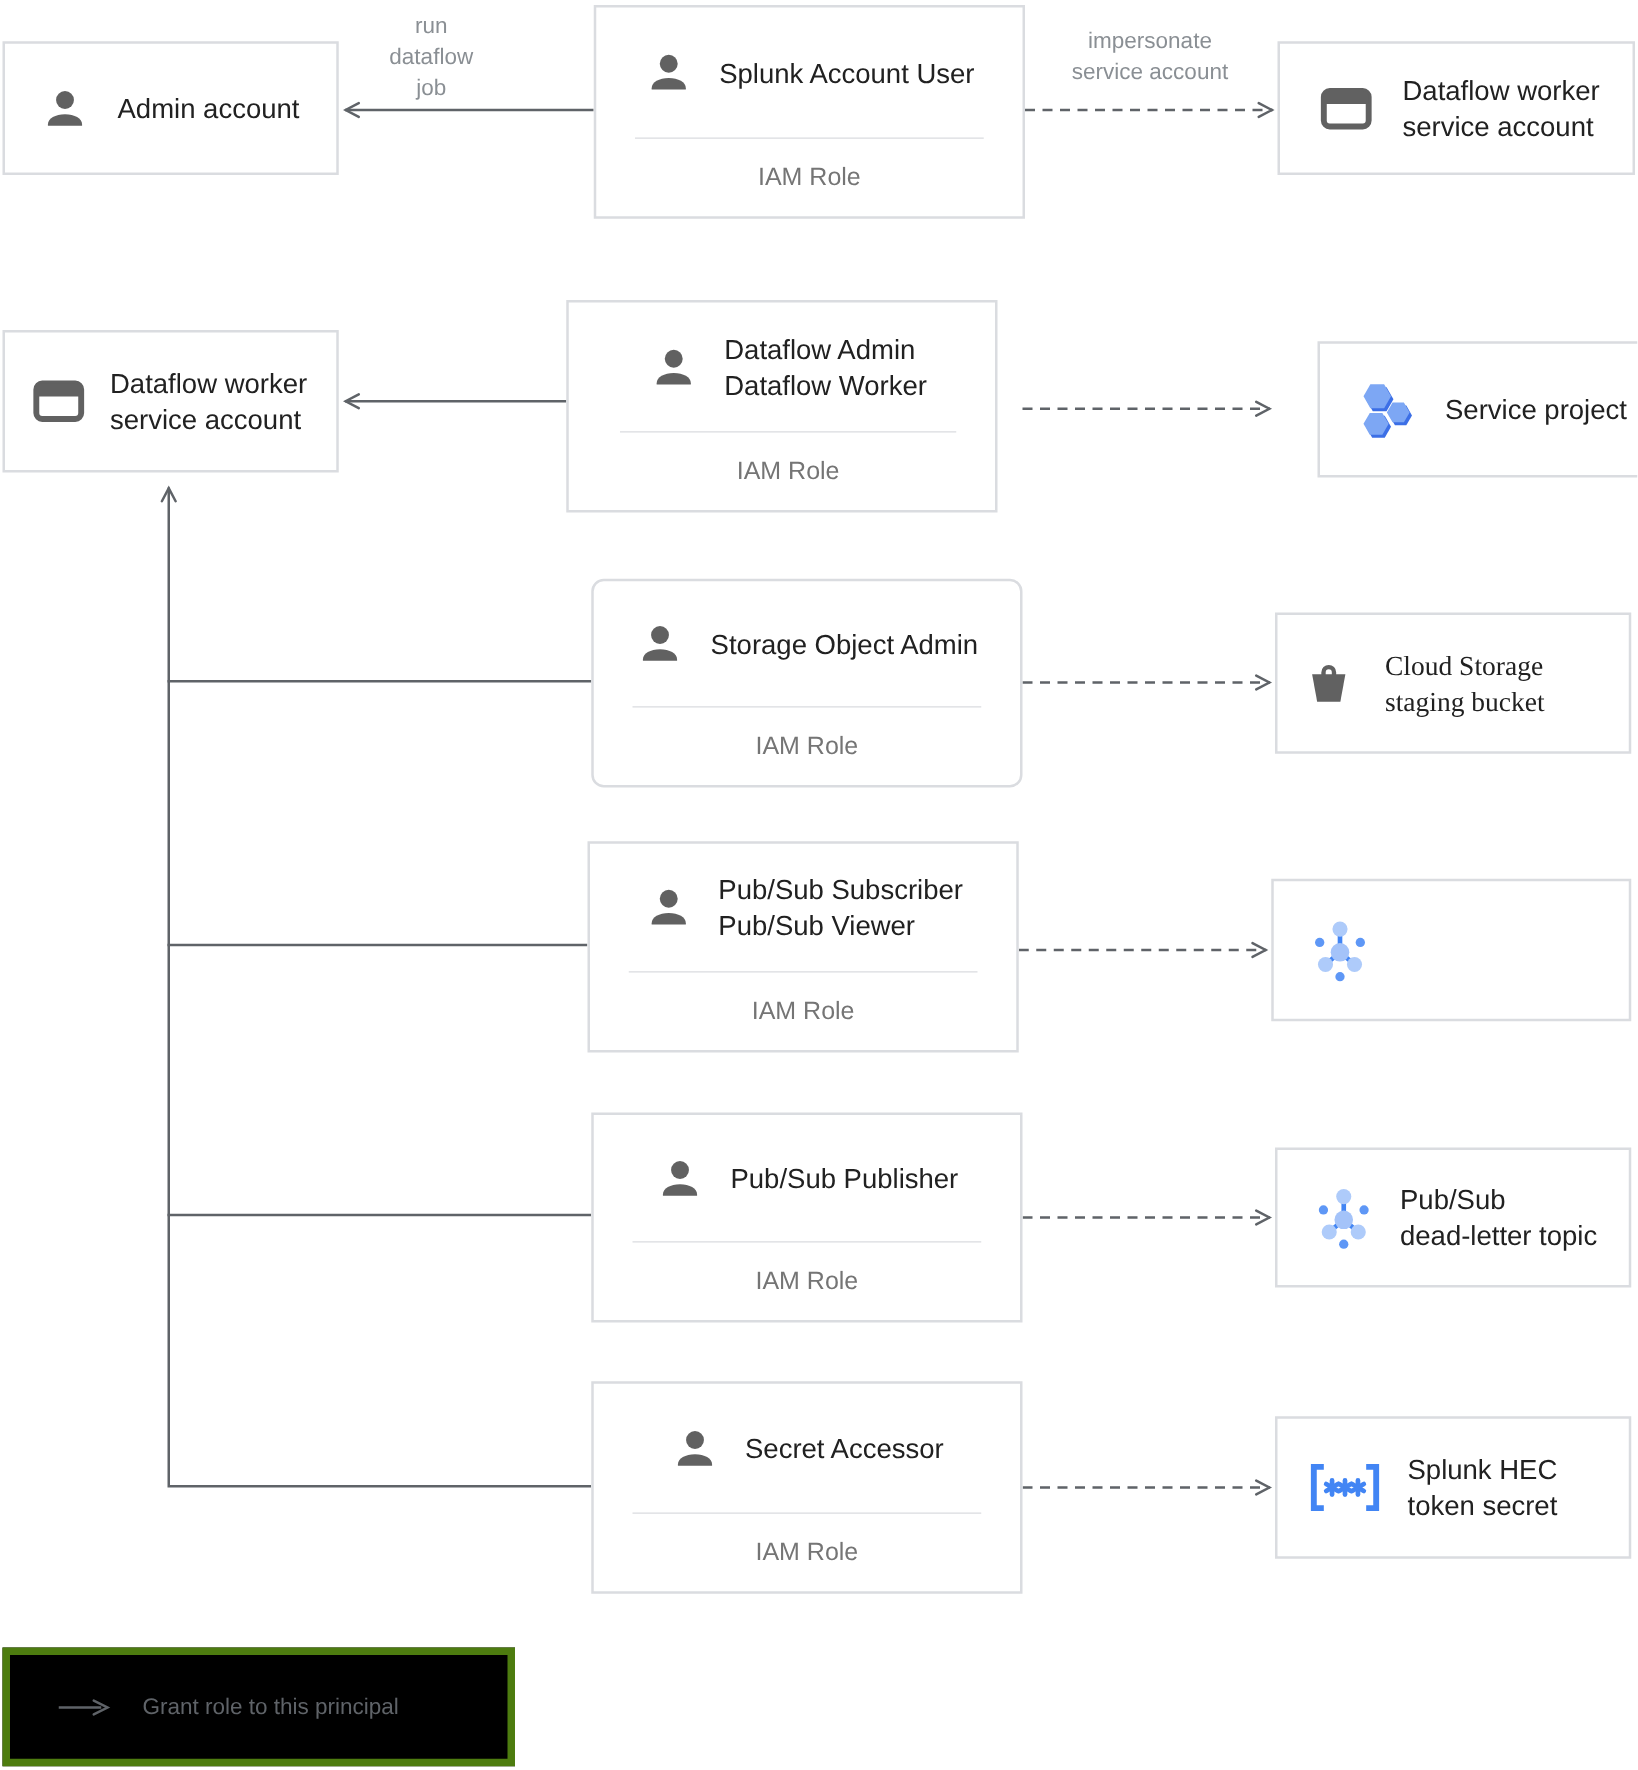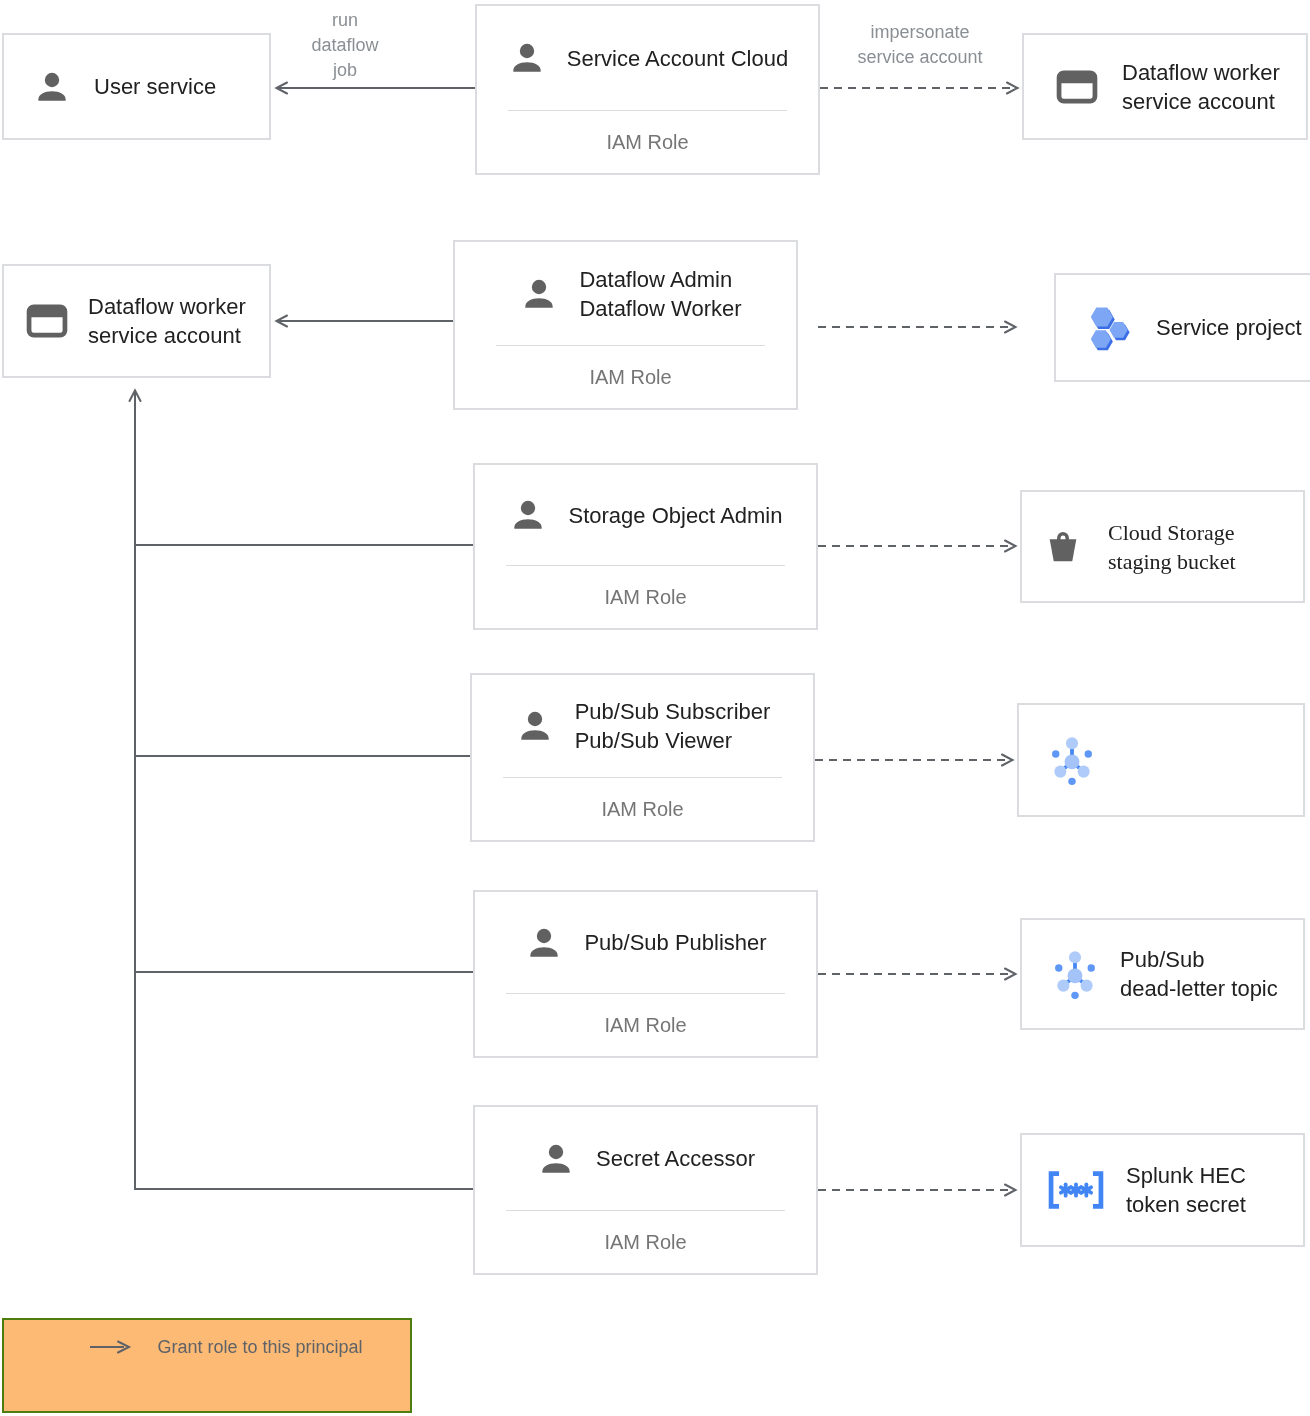--- a/index.html
+++ b/index.html
@@ -14,22 +14,22 @@
   .resource .label span{display:block;}
   .role{display:flex;flex-direction:column;}
   .role-top{flex:1;display:flex;align-items:center;justify-content:center;gap:20px;}
   .role-title{font-size:22px;line-height:29px;color:#212121;}
   .role-title span{display:block;}
   .divider{height:1px;background:#dadce0;margin:0 31px;}
   .role-bottom{height:62px;display:flex;align-items:center;justify-content:center;
     font-size:20px;color:#757575;}
   .edge-label{position:absolute;text-align:center;font-size:18px;line-height:25px;color:#8a8f94;}
   .edge-label span{display:block;}
-  .legend{position:absolute;border:2px solid #4d7c0f;box-sizing:border-box;background:#fdba74;
-    display:flex;flex-direction:row;justify-content:center;gap:8px;padding:10px 0;}
+  .legend{position:absolute;border:6px solid #4d7c0f;box-sizing:border-box;background:#000000;
+    display:flex;flex-direction:column;justify-content:center;gap:8px;padding:10px 0;}
   .legend-row{display:flex;align-items:center;height:34px;}
   .legend-row svg{margin-left:36px;}
   .legend-row .legend-text{margin-left:22px;font-size:18px;color:#5f6368;}
   .icon{flex:0 0 auto;}
 </style>
 </head>
 <body>
 
 <div id="canvas">
 
@@ -66,32 +66,32 @@
     <span>impersonate</span>
     <span>service account</span>
   </div>
 
   <div class="box resource" style="left:2px;top:33px;width:269px;height:107px;">
     <svg class="icon" viewBox="0 0 24 24" width="40" height="40">
       <circle cx="12" cy="7.8" r="4.3" fill="#616161"></circle>
       <path d="M3.8 20.2 v-0.7 c0 -2.9 3.6 -4.9 8.2 -4.9 s8.2 2 8.2 4.9 v0.7 z" fill="#616161"></path>
     </svg>
     <div class="label">
-        <span>User service</span>
+        <span>Admin account</span>
       </div>
   </div>
 
   <div class="box role" style="left:475px;top:4px;width:345px;height:171px;">
     <div class="role-top">
       <svg class="icon" viewBox="0 0 24 24" width="40" height="40">
         <circle cx="12" cy="7.8" r="4.3" fill="#616161"></circle>
         <path d="M3.8 20.2 v-0.7 c0 -2.9 3.6 -4.9 8.2 -4.9 s8.2 2 8.2 4.9 v0.7 z" fill="#616161"></path>
       </svg>
       <div class="role-title">
-          <span>Service Account Cloud</span>
+          <span>Splunk Account User</span>
         </div>
     </div>
     <div class="divider"></div>
     <div class="role-bottom">IAM Role</div>
   </div>
 
   <div class="box resource" style="left:1022px;top:33px;width:286px;height:107px;gap:24px;padding-left:32px;">
     <svg class="icon" viewBox="0 0 44 36" width="42" height="34">
       <rect x="3" y="3" width="38" height="30" rx="5" fill="none" stroke="#616161" stroke-width="5"></rect>
       <path d="M3 14 v-6 a5 5 0 0 1 5 -5 h28 a5 5 0 0 1 5 5 v6 z" fill="#616161"></path>
@@ -135,21 +135,21 @@
       <polygon points="31.25,20.3 40.75,20.3 45.5,28.5 40.75,36.7 31.25,36.7 26.5,28.5" fill="#3c6fe6"></polygon>
       <polygon points="29.25,17.8 38.75,17.8 43.5,26 38.75,34.2 29.25,34.2 24.5,26" fill="#7da7f4"></polygon>
       <polygon points="12.25,28.9 22.75,28.9 28,38 22.75,47.1 12.25,47.1 7,38" fill="#3c6fe6"></polygon>
       <polygon points="10.25,26.4 20.75,26.4 26,35.5 20.75,44.6 10.25,44.6 5,35.5" fill="#7da7f4"></polygon>
     </svg>
     <div class="label">
         <span>Service project</span>
       </div>
   </div>
 
-  <div class="box role" style="left:473px;top:463px;width:345px;height:167px;">
+  <div class="box role" style="left:473px;top:463px;width:345px;height:167px;border-radius:10px;">
     <div class="role-top">
       <svg class="icon" viewBox="0 0 24 24" width="40" height="40">
         <circle cx="12" cy="7.8" r="4.3" fill="#616161"></circle>
         <path d="M3.8 20.2 v-0.7 c0 -2.9 3.6 -4.9 8.2 -4.9 s8.2 2 8.2 4.9 v0.7 z" fill="#616161"></path>
       </svg>
       <div class="role-title">
           <span>Storage Object Admin</span>
         </div>
     </div>
     <div class="divider"></div>

